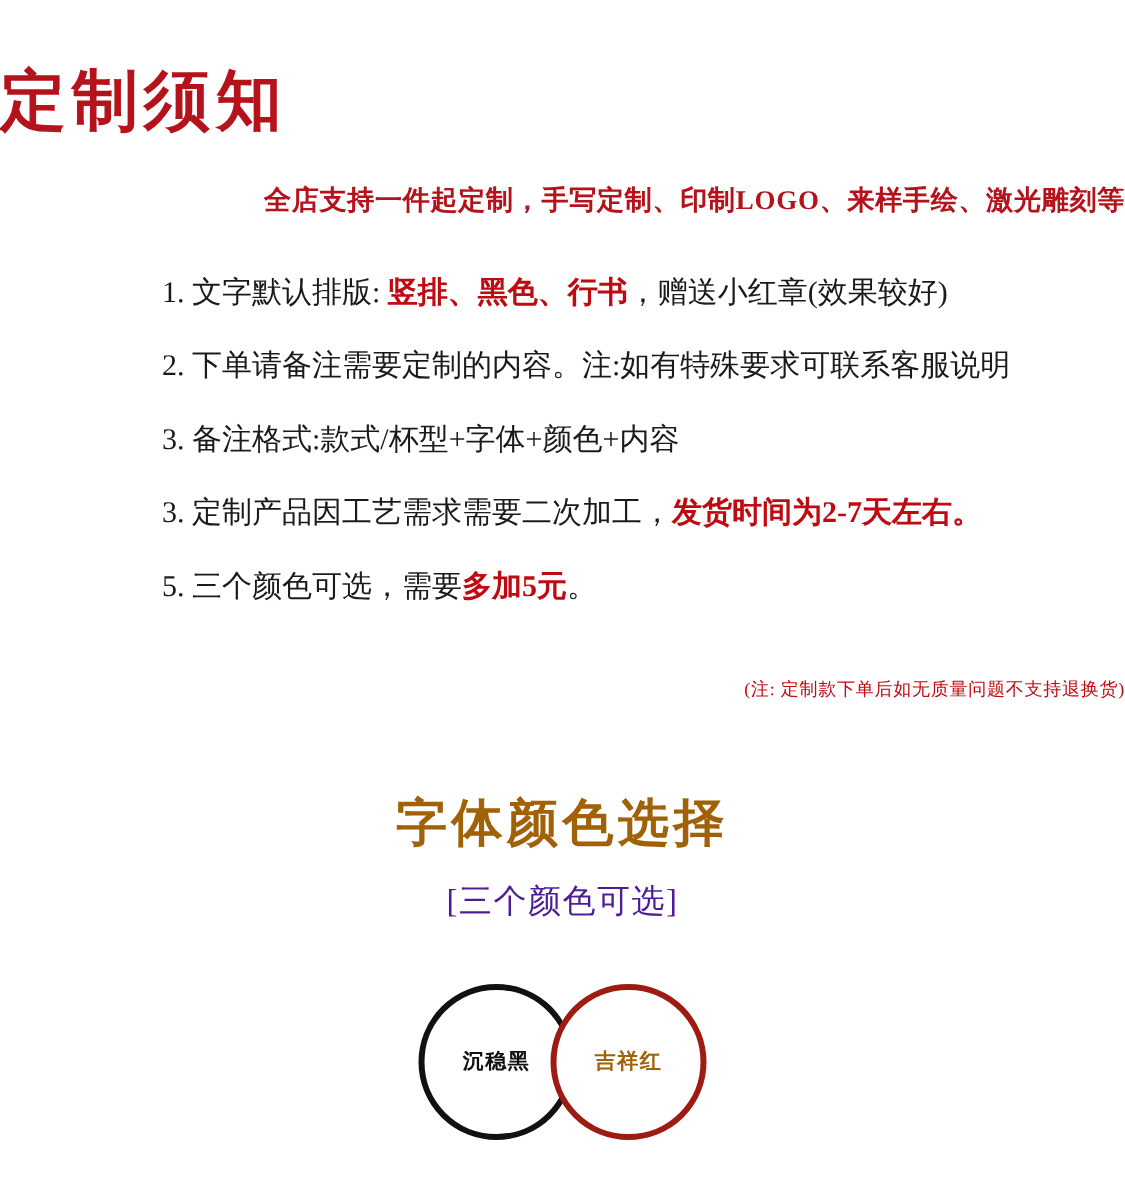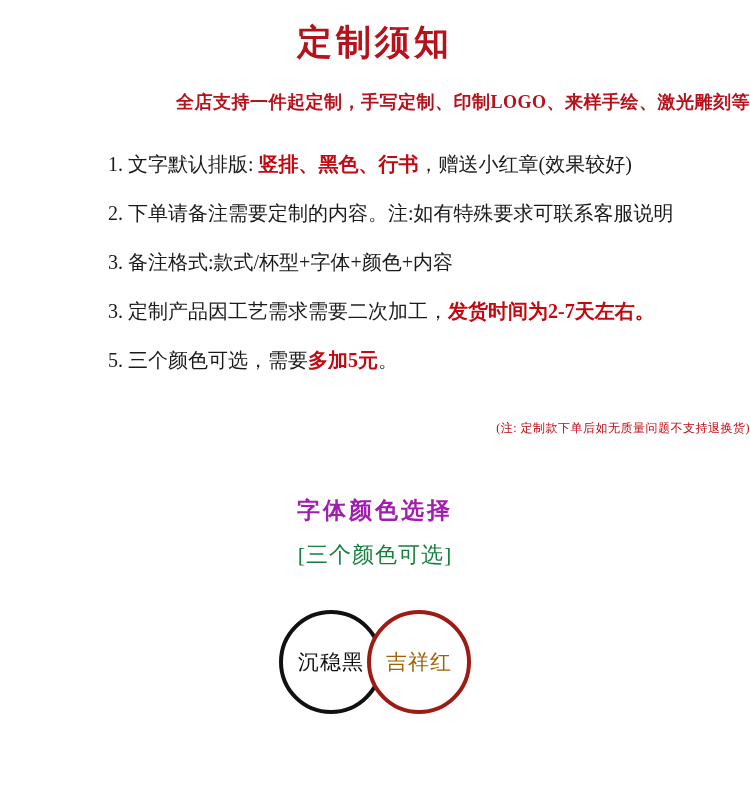--- a/index.html
+++ b/index.html
@@ -15,26 +15,25 @@
     position: relative;
     overflow: hidden;
   }
   .page {
     width: 750px;
     height: 800px;
     position: relative;
     box-sizing: border-box;
   }
   .main-title {
-    text-align: center;
-    font-size: 35px;
+    font-size: 44px;
     font-weight: bold;
     color: #b5121b;
     letter-spacing: 4px;
-    padding-top: 22px;
+    padding-top: 42px;
     line-height: 1.2;
     font-family: "Liberation Serif", "DejaVu Serif", serif;
   }
   .subtitle {
     text-align: right;
     font-size: 18px;
     font-weight: bold;
     color: #b5121b;
     margin-top: 26px;
     letter-spacing: 0.5px;
@@ -56,49 +55,49 @@
   }
   .note {
     text-align: right;
     font-size: 12px;
     color: #c00a12;
     margin-top: 44px;
     letter-spacing: 0.5px;
   }
   .section-title {
     text-align: center;
-    font-size: 23px;
+    font-size: 34px;
     font-weight: bold;
-    color: #a21caf;
+    color: #a16207;
     letter-spacing: 3px;
     margin-top: 58px;
   }
   .section-sub {
     text-align: center;
     font-size: 22px;
-    color: #15803d;
+    color: #4c1d95;
     margin-top: 14px;
     letter-spacing: 1px;
   }
   .circles {
     display: flex;
     justify-content: center;
     align-items: center;
     margin-top: 40px;
   }
   .circle {
     width: 104px;
     height: 104px;
     border-radius: 50%;
     border: 4px solid #14532d;
     display: flex;
     align-items: center;
     justify-content: center;
-    font-size: 21px;
-    font-weight: normal;
+    font-size: 14px;
+    font-weight: bold;
     background: #ffffff;
     box-sizing: border-box;
     letter-spacing: 1px;
   }
   .circle.c2 { margin-left: -16px; }
   .circle.c3 { margin-left: -16px; }
 </style>
 </head>
 <body>
 

